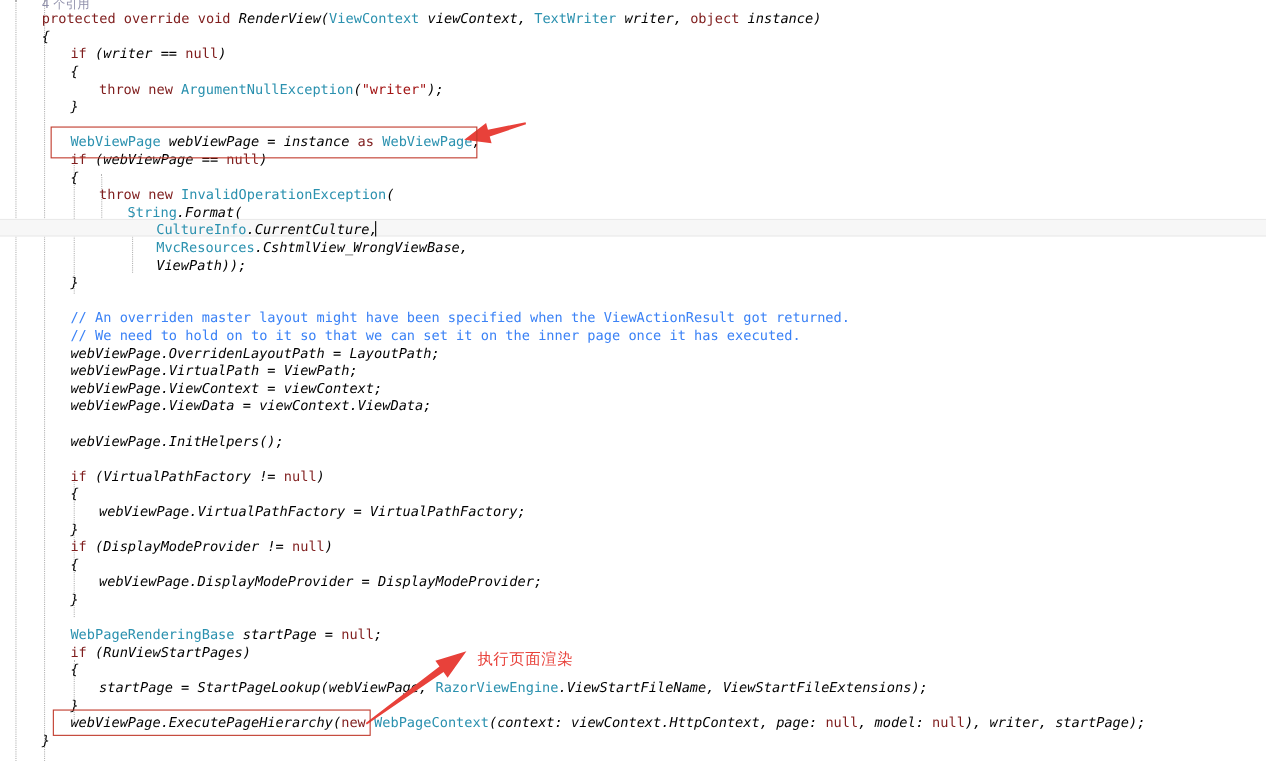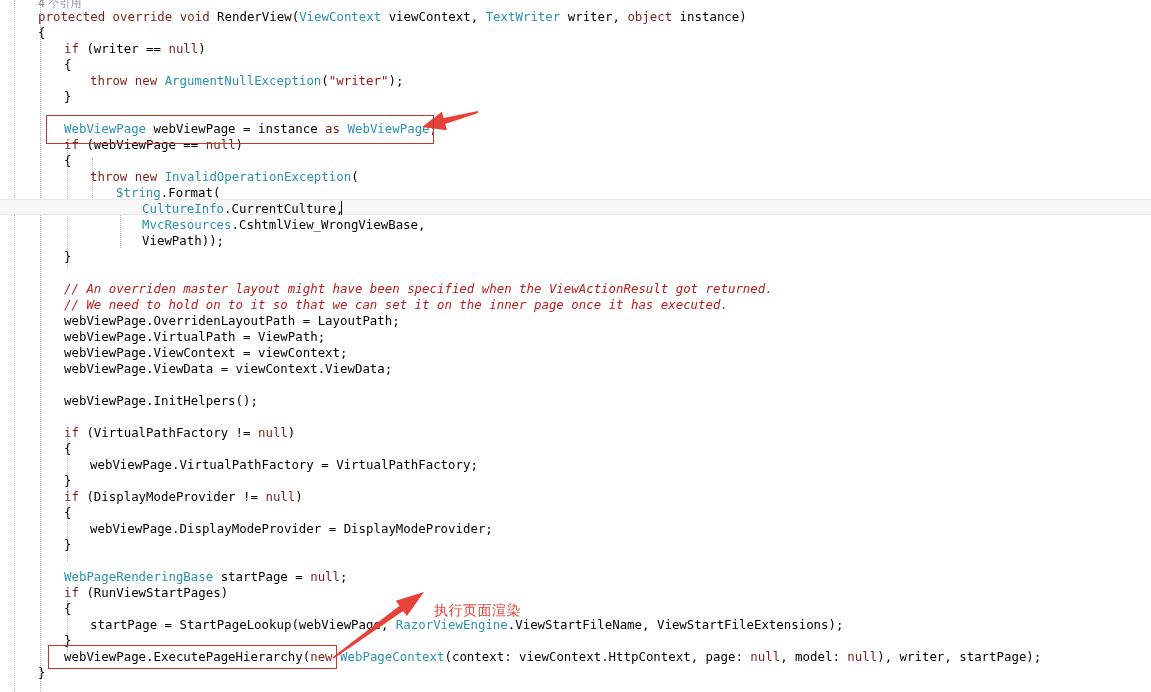--- a/index.html
+++ b/index.html
@@ -58,22 +58,22 @@
     left: 0;
     width: 1151px;
     height: 16px;
     white-space: pre;
   }
 
   
   .kw   { color: #7f1d1d; }   
   .typ  { color: #2b91af; }   
   .str  { color: #a31515; }   
-  .cmt  { color: #b91c1c; font-style: italic; }   
-  .pln  { color: #000000; }
+  .cmt  { color: #3b82f6; }   
+  .pln  { color: #000000; font-style: italic; }
 
   
   .codelens {
     position: absolute;
     left: 38px;
     top: -4px;
     font-family: "DejaVu Sans", "Liberation Sans", sans-serif;
     font-size: 11px;
     color: #7a7a9a;
     opacity: .85;
@@ -100,21 +100,20 @@
     box-sizing: border-box;
     background: transparent;
   }
   .anno-text {
     position: absolute;
     font-family: Liberation Mono, monospace;
     font-size: 14px;
     color: #e8413a;
     white-space: pre;
     letter-spacing: .5px;
-    margin-top: 11px;
   }
   .arrow-svg { position: absolute; overflow: visible; }
 </style>
 </head>
 <body>
 
 <div id="editor">
 
   <div class="indent-guide" style="left:14px; top:0; height:692px;"></div>
   <div class="indent-guide" style="left:40px; top:0; height:692px;"></div>

